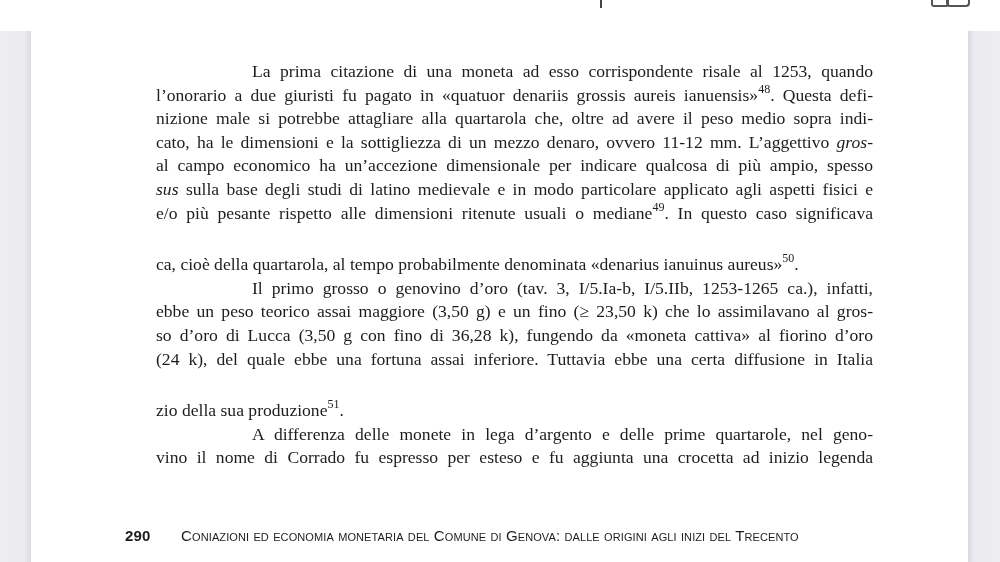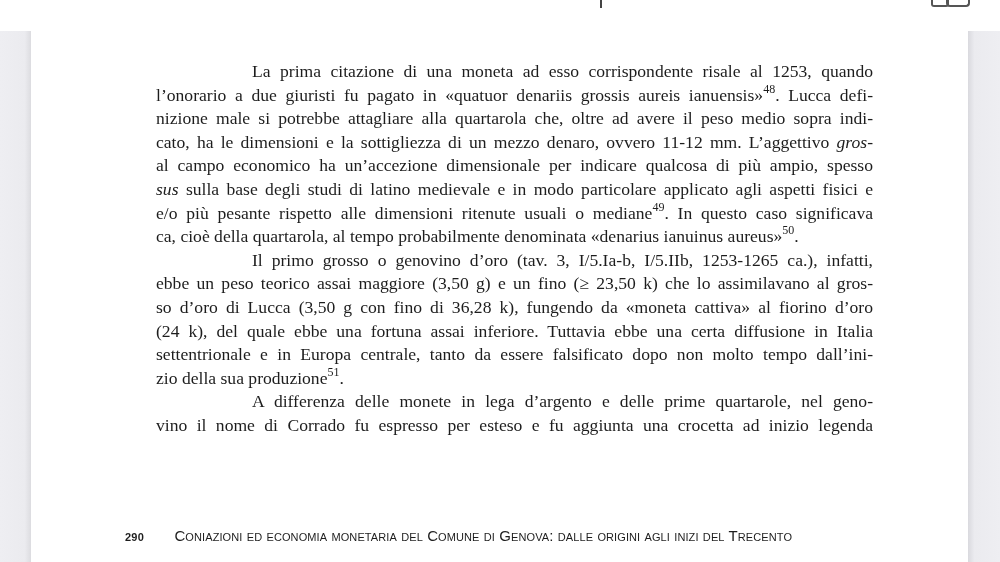--- a/index.html
+++ b/index.html
@@ -29,59 +29,58 @@
     background:#ffffff;
   }
   .body-text {
     position:absolute; left:125px; top:29px; width:717px;
     font-size:17.6px; line-height:23.6px; color:#1d1d1d;
   }
   .line {
     display:block; white-space:nowrap; text-align:justify;
     text-align-last:justify; height:23.6px;
   }
-  .line.last { text-align-last:left; }
+  .line.last { text-align-last:left;margin-top:28px; }
   .line.indent { padding-left:96px; }
   sup { font-size:12px; line-height:0; vertical-align:super; position:relative; top:-1px; }
   .footer {
     position:absolute; left:125px; top:527px; height:18px; white-space:nowrap;
     font-family:"Liberation Sans","DejaVu Sans",sans-serif; color:#1d1d1d;
   }
-  .page-number { font-weight:bold; font-size:11px; letter-spacing:0.2px; }
+  .page-number { font-weight:bold; font-size:15px; letter-spacing:0.2px; }
   .running-title { margin-left:26px; font-size:15px; font-variant:small-caps; letter-spacing:0.1px; }
 </style>
 </head>
 <body>
 
 <div class="toolbar">
   <span class="tb-icon tb-cursor"></span>
   <span class="tb-icon tb-share"></span>
   <span class="tb-icon tb-box"></span>
 </div>
 
 <div class="gutter-left"></div>
 <div class="gutter-right"></div>
 
 <div class="page">
   <div class="body-text">
 
     <span class="line indent">La prima citazione di una moneta ad esso corrispondente risale al 1253, quando</span>
-    <span class="line"><span>l’onorario a due giuristi fu pagato in «quatuor denariis grossis aureis ianuensis»</span><sup>48</sup><span>. Lucca defi-</span></span>
+    <span class="line"><span>l’onorario a due giuristi fu pagato in «quatuor denariis grossis aureis ianuensis»</span><sup>48</sup><span>. Questa defi-</span></span>
     <span class="line">nizione male si potrebbe attagliare alla quartarola che, oltre ad avere il peso medio sopra indi-</span>
     <span class="line"><span>cato, ha le dimensioni e la sottigliezza di un mezzo denaro, ovvero 11-12 mm. L’aggettivo </span><i>gros-</i></span>
     <span class="line">al campo economico ha un’accezione dimensionale per indicare qualcosa di più ampio, spesso</span>
     <span class="line"><i>sus</i><span> sulla base degli studi di latino medievale e in modo particolare applicato agli aspetti fisici e</span></span>
     <span class="line"><span>e/o più pesante rispetto alle dimensioni ritenute usuali o mediane</span><sup>49</sup><span>. In questo caso significava</span></span>
     <span class="line last"><span>ca, cioè della quartarola, al tempo probabilmente denominata «denarius ianuinus aureus»</span><sup>50</sup><span>.</span></span>
 
     <span class="line indent">Il primo grosso o genovino d’oro (tav. 3, I/5.Ia-b, I/5.IIb, 1253-1265 ca.), infatti,</span>
     <span class="line">ebbe un peso teorico assai maggiore (3,50 g) e un fino (≥ 23,50 k) che lo assimilavano al gros-</span>
     <span class="line">so d’oro di Lucca (3,50 g con fino di 36,28 k), fungendo da «moneta cattiva» al fiorino d’oro</span>
     <span class="line">(24 k), del quale ebbe una fortuna assai inferiore. Tuttavia ebbe una certa diffusione in Italia</span>
-    <span class="line">settentrionale e in Europa centrale, tanto da essere falsificato dopo non molto tempo dall’ini-</span>
     <span class="line last"><span>zio della sua produzione</span><sup>51</sup><span>.</span></span>
 
     <span class="line indent">A differenza delle monete in lega d’argento e delle prime quartarole, nel geno-</span>
     <span class="line">vino il nome di Corrado fu espresso per esteso e fu aggiunta una crocetta ad inizio legenda</span>
   </div>
 
   <div class="footer" style="position:absolute; left:94px; top:496px;">
     <span class="page-number">290</span>
     <span class="running-title">Coniazioni ed economia monetaria del Comune di Genova: dalle origini agli inizi del Trecento</span>
   </div>

